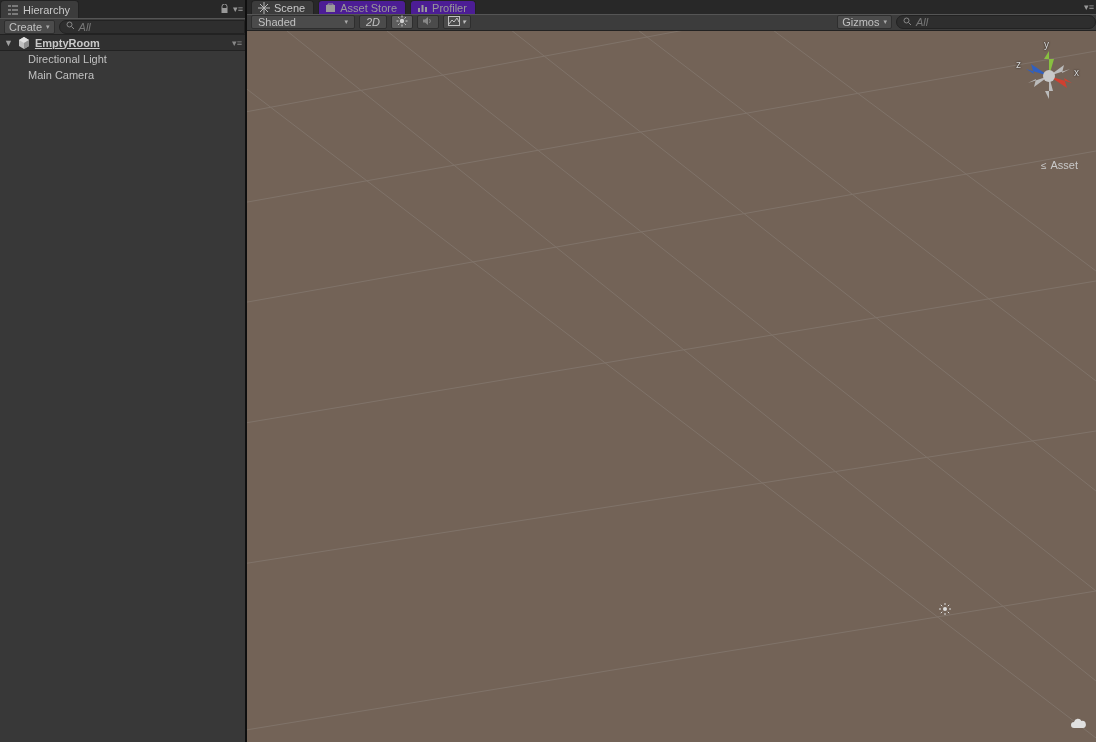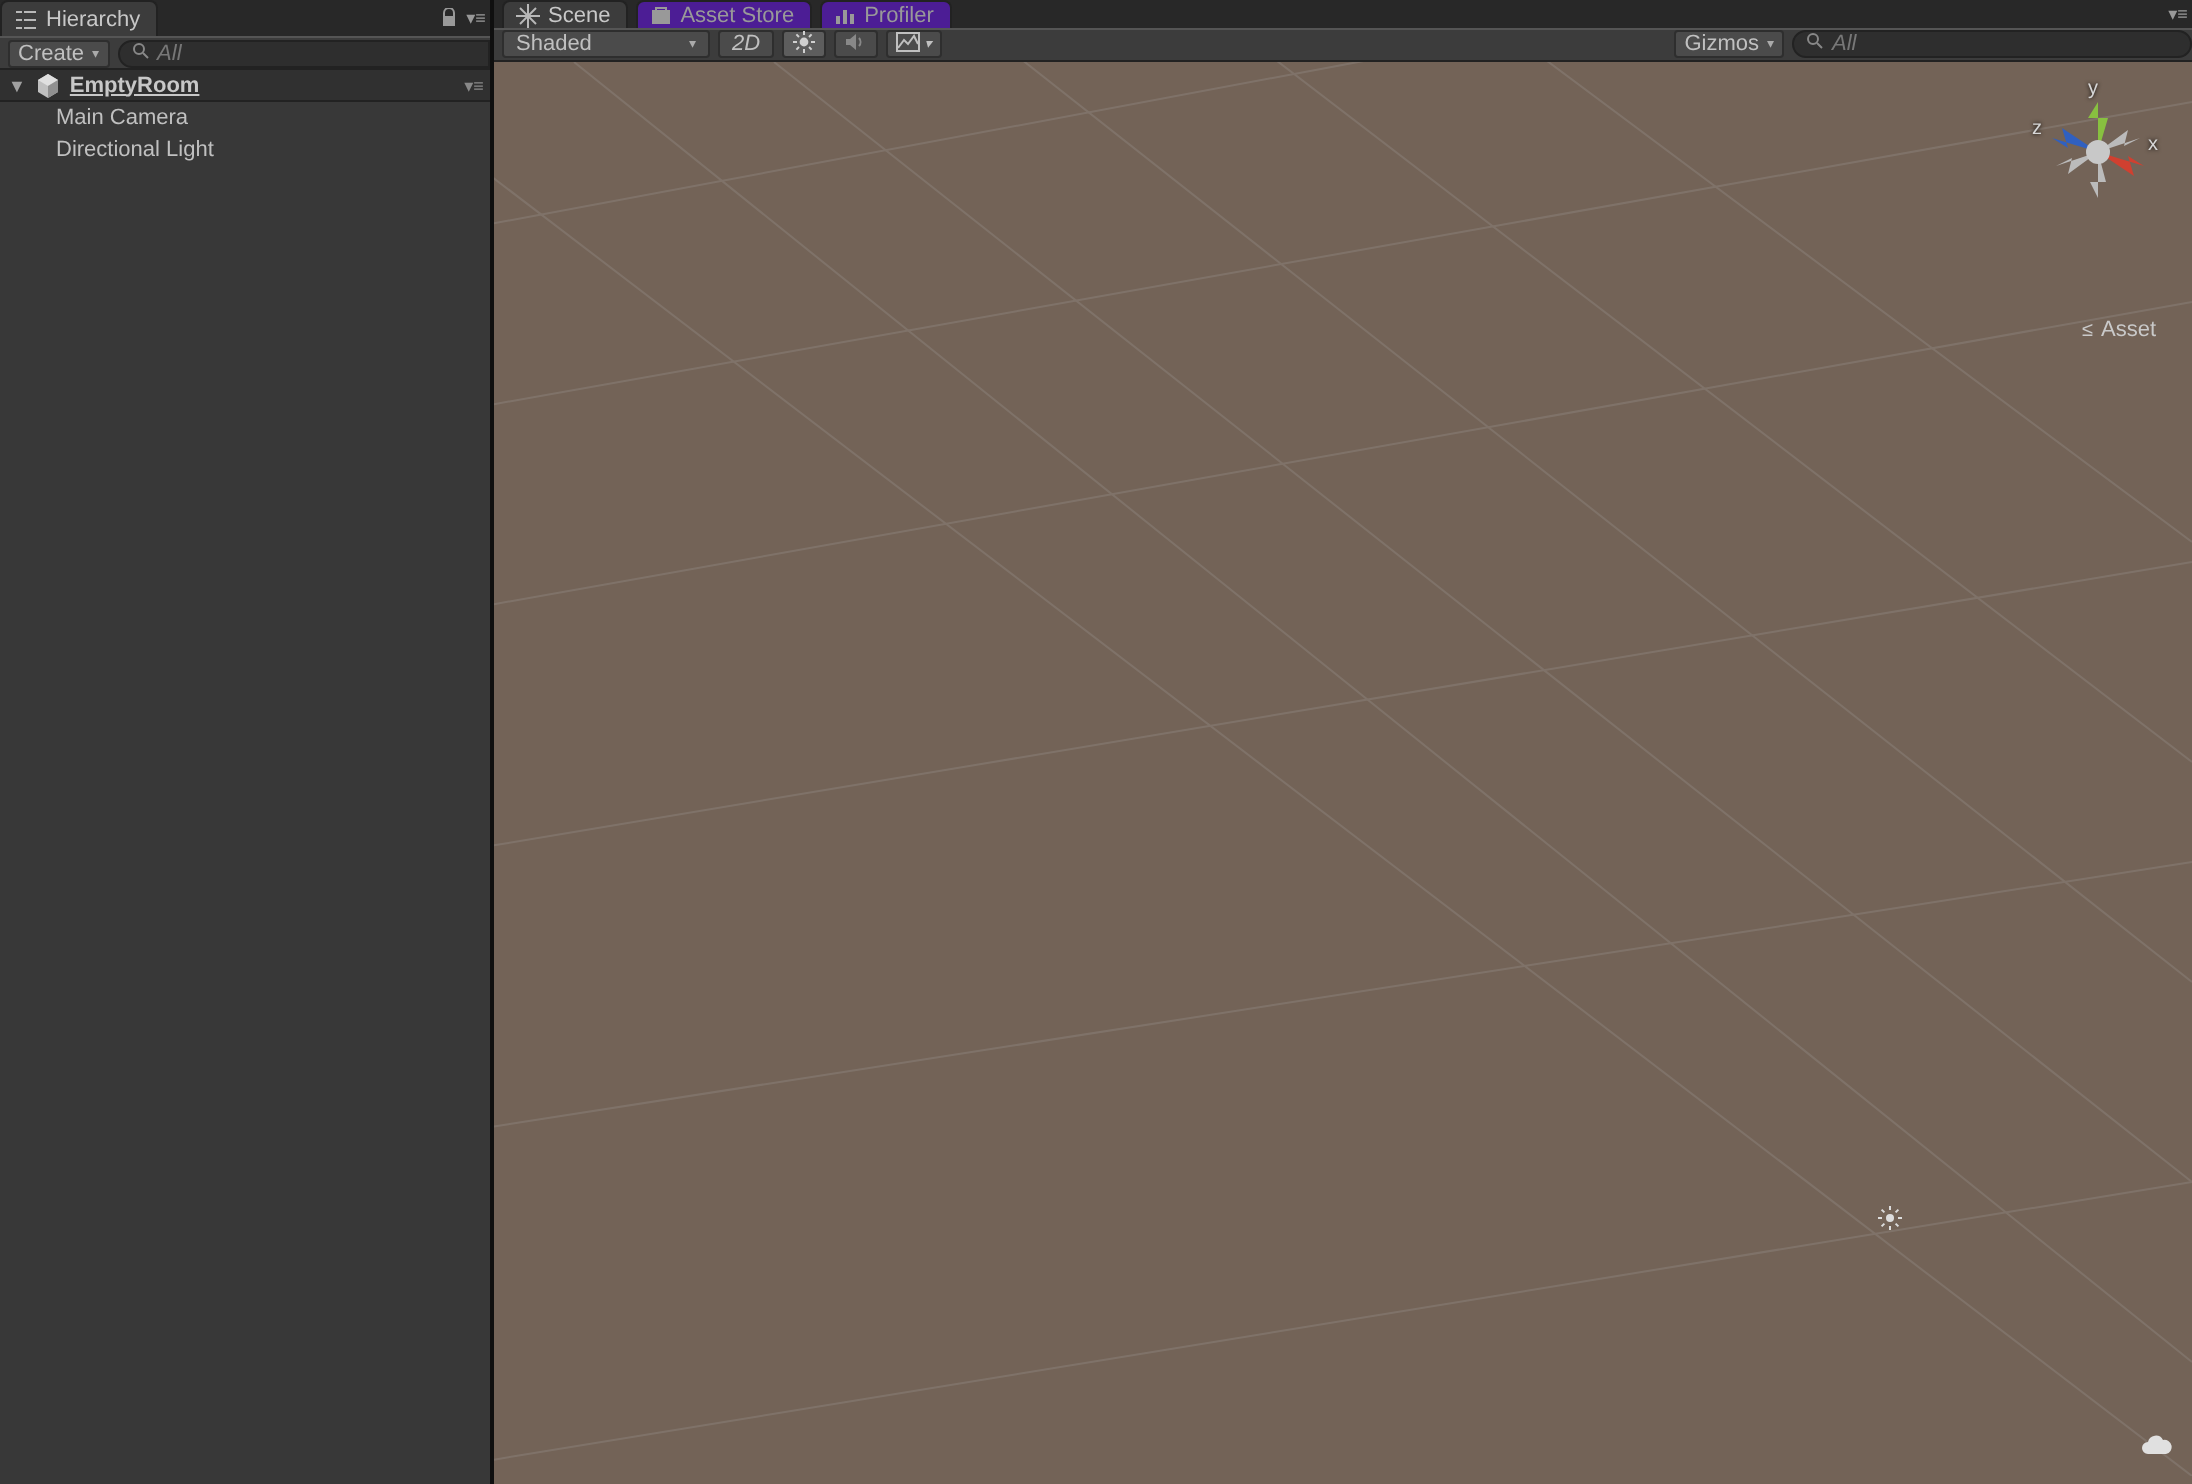--- a/index.html
+++ b/index.html
@@ -278,24 +278,24 @@
               <polygon points="7,1 12,4 12,10 7,13 2,10 2,4" fill="#c0c0c0"></polygon>
               <polygon points="7,1 12,4 7,7 2,4" fill="#e0e0e0"></polygon>
               <polygon points="7,7 12,4 12,10 7,13" fill="#909090"></polygon>
             </svg>
         </span>
         <span class="scene-name">EmptyRoom</span>
         <span class="spacer"></span>
         <span class="menu-icon">▾≡</span>
       </div>
       <div class="tree-item">
-          <span>Main Camera</span>
+          <span>Directional Light</span>
         </div>
       <div class="tree-item">
-          <span>Directional Light</span>
+          <span>Main Camera</span>
         </div>
     </div>
   </div>
 
   <div class="right-col">
     <div class="right-tab-strip">
       <div class="tab">
         <span class="tab-icon">
           <svg width="12" height="12" viewBox="0 0 12 12">
               <line x1="0" y1="6" x2="12" y2="6" stroke="#b8b8b8"></line>

